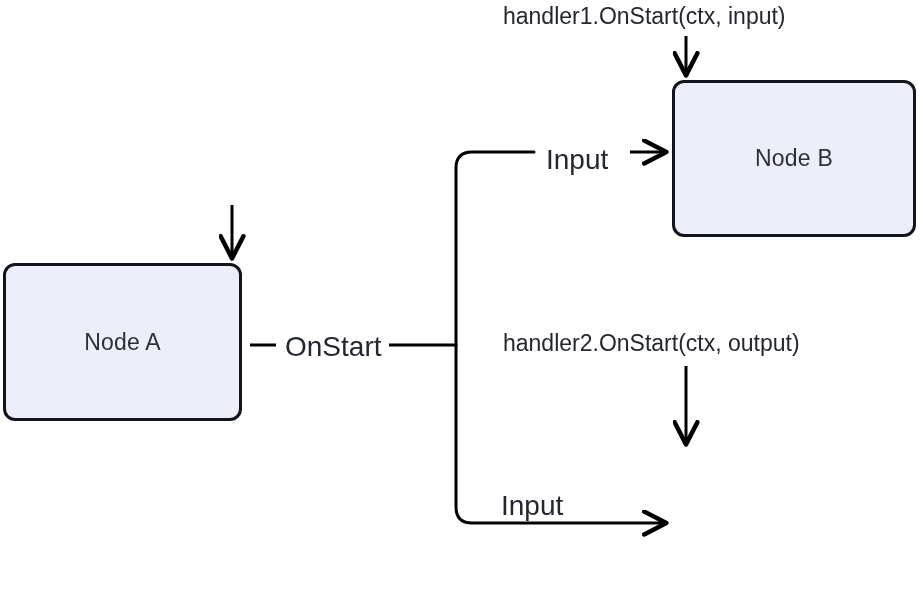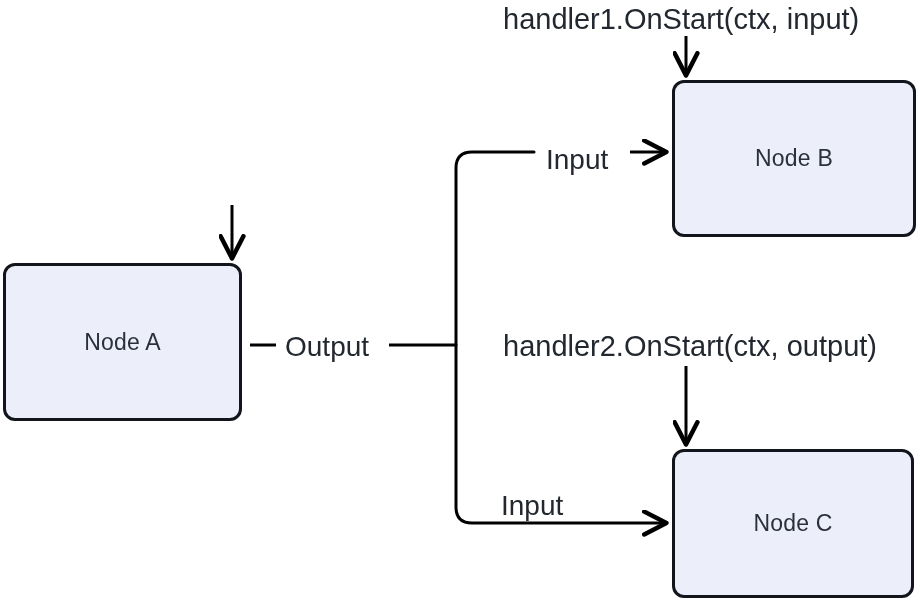--- a/index.html
+++ b/index.html
@@ -42,21 +42,21 @@
     letter-spacing: 0.2px;
   }
   .diagram-text {
     position: absolute;
     font-family: "Liberation Sans", sans-serif;
     color: #23272f;
     white-space: nowrap;
     line-height: 1;
   }
   .handler-text {
-    font-size: 29px;
+    font-size: 23px;
   }
   .port-text {
     font-size: 28px;
   }
   #node-a {
     left: 3px;
     top: 263px;
     width: 239px;
     height: 158px;
   }
@@ -143,28 +143,25 @@
   </svg>
 
   <div class="node-box" id="node-a">
     <span class="node-label">Node A</span>
   </div>
 
   <div class="node-box" id="node-b">
     <span class="node-label">Node B</span>
   </div>
 
-  <div class="node-box" id="node-c">
-    <span class="node-label">Node C</span>
-  </div>
 
 
   <div class="diagram-text handler-text" id="text-handler1-onstart">handler1.OnStart(ctx, input)</div>
 
   <div class="diagram-text handler-text" id="text-handler2-onstart">handler2.OnStart(ctx, output)</div>
 
-  <div class="diagram-text port-text" id="text-output">Output</div>
+  <div class="diagram-text port-text" id="text-output">OnStart</div>
 
   <div class="diagram-text port-text" id="text-input-b">Input</div>
 
   <div class="diagram-text port-text" id="text-input-c">Input</div>
 
 </div>
 
 </body></html>

